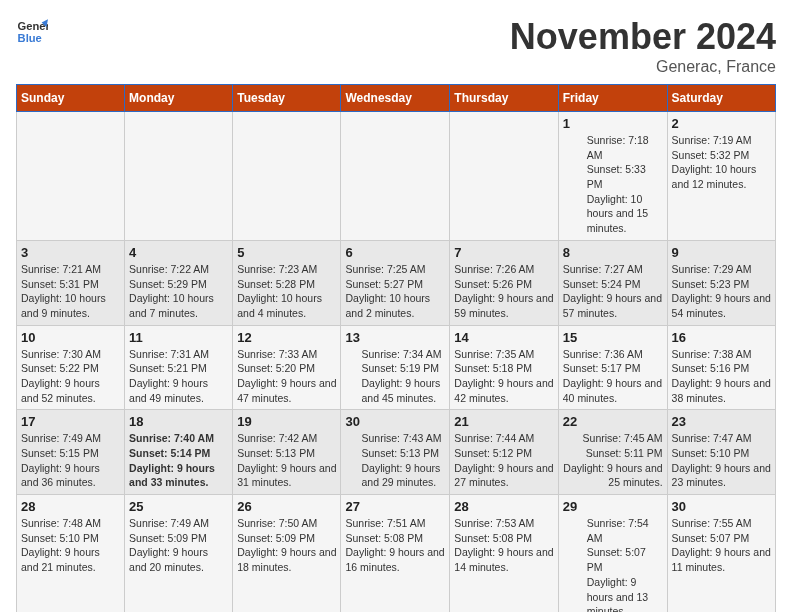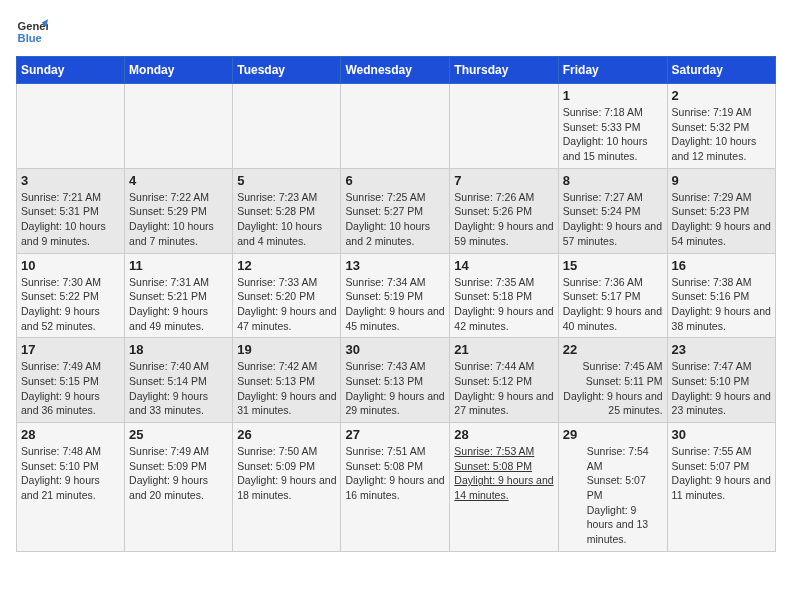--- a/index.html
+++ b/index.html
@@ -36,21 +36,21 @@
     .calendar-subtitle {
       font-size: 16px;
       color: #555;
     }
     table {
       width: 100%;
       border-collapse: collapse;
       font-size: 11px;
     }
     thead tr th {
-      background-color: #1d4ed8;
+      background-color: #c2410c;
       color: #fff;
       padding: 6px 4px;
       text-align: left;
       font-size: 12px;
       font-weight: bold;
       border: 1px solid #2d69c4;
     }
     tbody tr td {
       border: 1px solid #ccc;
       vertical-align: top;
@@ -83,20 +83,24 @@
 </head>
 <body>
 
 <div class="header-area">
   <div class="logo">
     <svg class="logo-icon" viewBox="0 0 40 40">
       <text x="2" y="18" font-size="14" font-weight="bold" fill="#333" font-family="Arial">General</text>
       <text x="2" y="32" font-size="14" font-weight="bold" fill="#3a7bd5" font-family="Arial">Blue</text>
       <polygon points="32,8 40,4 38,14" fill="#3a7bd5"></polygon>
     </svg>
+  </div>
+  <div class="title-area">
+    <div class="calendar-title">November 2024</div>
+    <div class="calendar-subtitle">Generac, France</div>
   </div>
 </div>
 
 <table>
   <thead>
     <tr>
       <th>Sunday</th>
       <th>Monday</th>
       <th>Tuesday</th>
       <th>Wednesday</th>
@@ -107,21 +111,21 @@
   </thead>
   <tbody id="calendar-body">
   <tr>
         <td class="empty-cell"></td>
         <td class="empty-cell"></td>
         <td class="empty-cell"></td>
         <td class="empty-cell"></td>
         <td class="empty-cell"></td>
         <td>
           <span class="day-number">1</span>
-          <div class="day-info" style="white-space: pre-line;">Sunrise: 7:18 AM
+          <div class="day-info" style="white-space: pre-line; margin-left: 24px;">Sunrise: 7:18 AM
 Sunset: 5:33 PM
 Daylight: 10 hours and 15 minutes.</div>
         </td>
         <td>
           <span class="day-number">2</span>
           <div class="day-info" style="white-space: pre-line;">Sunrise: 7:19 AM
 Sunset: 5:32 PM
 Daylight: 10 hours and 12 minutes.</div>
         </td>
       </tr>
@@ -183,21 +187,21 @@
 Daylight: 9 hours and 49 minutes.</div>
         </td>
         <td>
           <span class="day-number">12</span>
           <div class="day-info" style="white-space: pre-line;">Sunrise: 7:33 AM
 Sunset: 5:20 PM
 Daylight: 9 hours and 47 minutes.</div>
         </td>
         <td>
           <span class="day-number">13</span>
-          <div class="day-info" style="white-space: pre-line;">Sunrise: 7:34 AM
+          <div class="day-info" style="white-space: pre-line; margin-left: 16px;">Sunrise: 7:34 AM
 Sunset: 5:19 PM
 Daylight: 9 hours and 45 minutes.</div>
         </td>
         <td>
           <span class="day-number">14</span>
           <div class="day-info" style="white-space: pre-line;">Sunrise: 7:35 AM
 Sunset: 5:18 PM
 Daylight: 9 hours and 42 minutes.</div>
         </td>
         <td>
@@ -215,33 +219,33 @@
       </tr>
       <tr>
         <td>
           <span class="day-number">17</span>
           <div class="day-info" style="white-space: pre-line;">Sunrise: 7:49 AM
 Sunset: 5:15 PM
 Daylight: 9 hours and 36 minutes.</div>
         </td>
         <td>
           <span class="day-number">18</span>
-          <div class="day-info" style="white-space: pre-line;">Sunrise: 7:40 AM
+          <div class="day-info" style="white-space: pre-line; font-weight: bold;">Sunrise: 7:40 AM
 Sunset: 5:14 PM
 Daylight: 9 hours and 33 minutes.</div>
         </td>
         <td>
           <span class="day-number">19</span>
           <div class="day-info" style="white-space: pre-line;">Sunrise: 7:42 AM
 Sunset: 5:13 PM
 Daylight: 9 hours and 31 minutes.</div>
         </td>
         <td>
           <span class="day-number">30</span>
-          <div class="day-info" style="white-space: pre-line;">Sunrise: 7:43 AM
+          <div class="day-info" style="white-space: pre-line; margin-left: 16px;">Sunrise: 7:43 AM
 Sunset: 5:13 PM
 Daylight: 9 hours and 29 minutes.</div>
         </td>
         <td>
           <span class="day-number">21</span>
           <div class="day-info" style="white-space: pre-line;">Sunrise: 7:44 AM
 Sunset: 5:12 PM
 Daylight: 9 hours and 27 minutes.</div>
         </td>
         <td>
@@ -277,21 +281,21 @@
 Daylight: 9 hours and 18 minutes.</div>
         </td>
         <td>
           <span class="day-number">27</span>
           <div class="day-info" style="white-space: pre-line;">Sunrise: 7:51 AM
 Sunset: 5:08 PM
 Daylight: 9 hours and 16 minutes.</div>
         </td>
         <td>
           <span class="day-number">28</span>
-          <div class="day-info" style="white-space: pre-line; text-decoration: underline;">Sunrise: 7:53 AM
+          <div class="day-info" style="white-space: pre-line;">Sunrise: 7:53 AM
 Sunset: 5:08 PM
 Daylight: 9 hours and 14 minutes.</div>
         </td>
         <td>
           <span class="day-number">29</span>
           <div class="day-info" style="white-space: pre-line; margin-left: 24px;">Sunrise: 7:54 AM
 Sunset: 5:07 PM
 Daylight: 9 hours and 13 minutes.</div>
         </td>
         <td>

